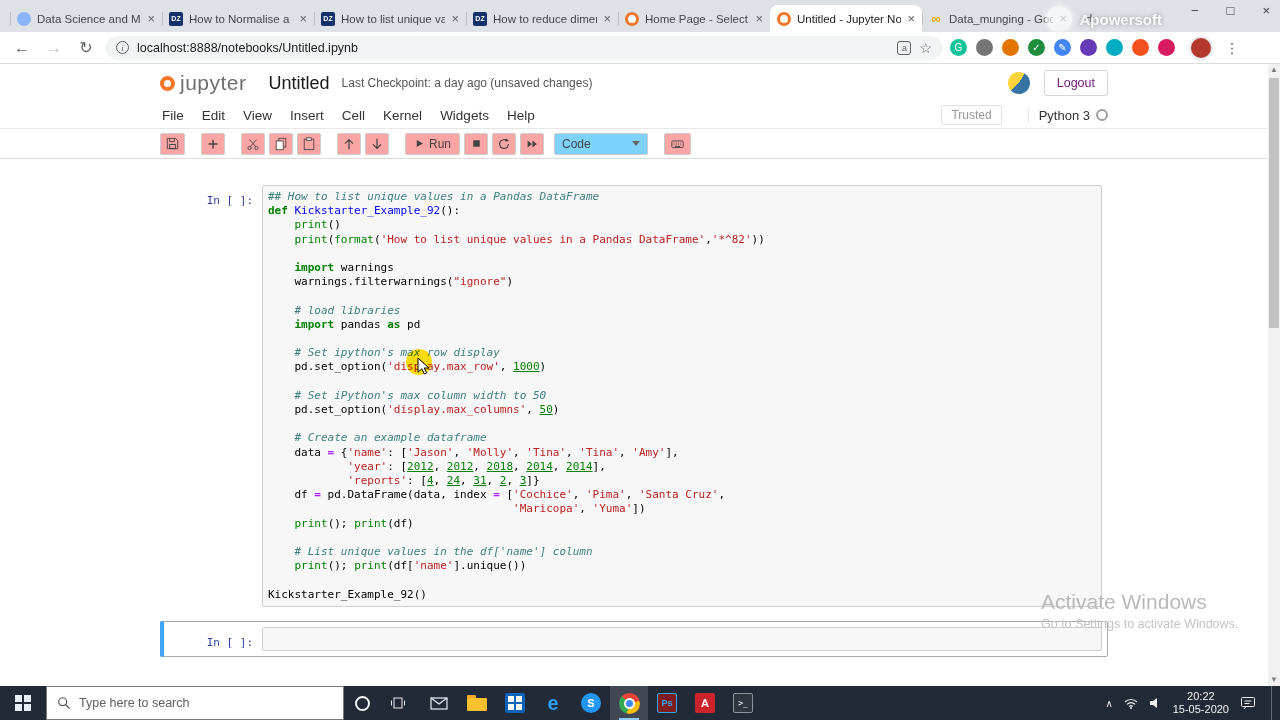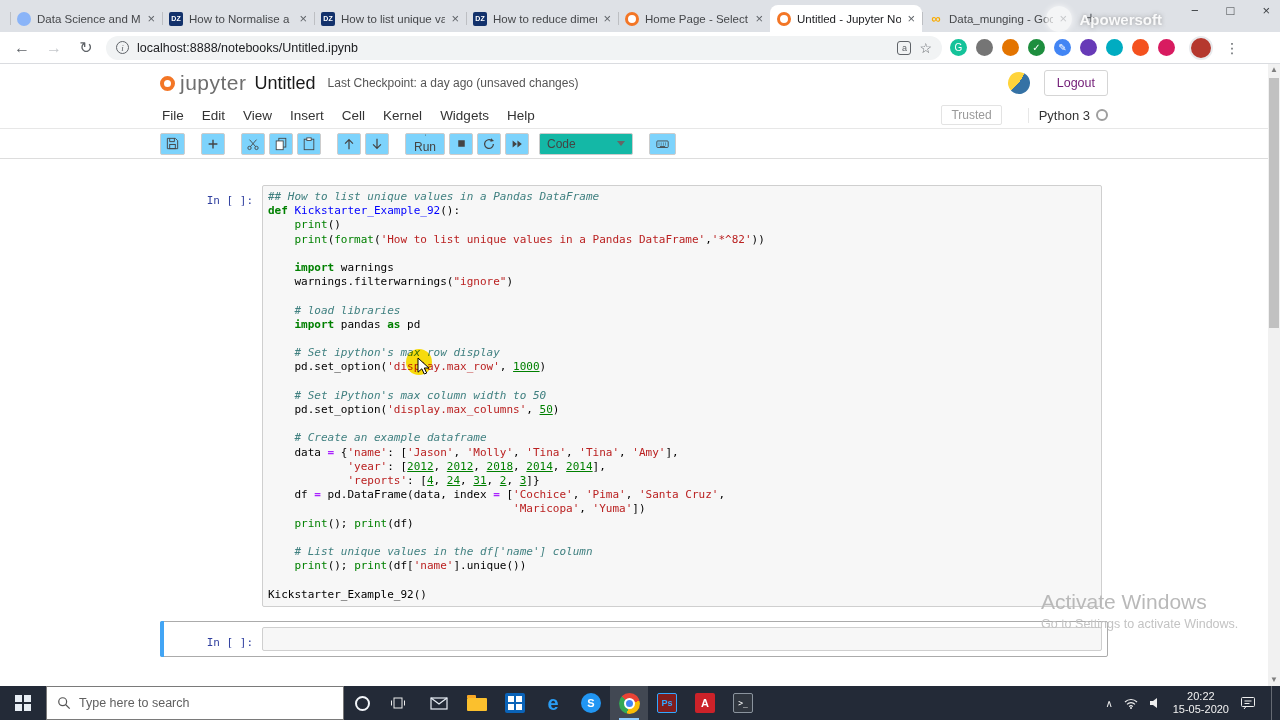--- a/index.html
+++ b/index.html
@@ -46,43 +46,43 @@
   .menu-dots { color:#5f6368; font-size:14px; padding:0 4px; }
 
   
   .page { position:absolute; top:64px; bottom:34px; left:0; right:0; background:#fff; overflow:hidden; }
   .jp-inner { margin:0 172px 0 160px; }
   .jp-header { height:38px; display:flex; align-items:center; }
   .hdr { display:flex; align-items:center; width:948px; }
   .jp-logo { display:flex; align-items:center; gap:5px; }
   .logo-orb { width:15px; height:15px; border:4px solid #f37626; border-radius:50%; }
   .logo-text { font-size:21px; color:#6e6e6e; letter-spacing:.5px; }
-  .nb-title { font-size:18px; color:#1a1a1a; margin-left:8px; }
+  .nb-title { font-size:18px; color:#1a1a1a; margin-left:22px; }
   .nb-checkpoint { font-size:12px; color:#555; margin-left:12px; }
   .hdr-right { margin-left:auto; display:flex; align-items:center; gap:14px; }
   .py-swirl { width:22px; height:22px; border-radius:50%; background:conic-gradient(#3572a5 0 55%, #ffd43b 55% 100%); transform:rotate(30deg); }
   .logout-btn { font-size:12.5px; color:#701a75; background:#fff; border:1px solid #d5d5d5; border-radius:3px; padding:5px 12px; }
 
   .jp-menubar { height:27px; border-bottom:1px solid #e7e7e7; }
   .menurow { display:flex; align-items:center; height:100%; width:948px; }
   .menu-item { font-size:13.5px; color:#333; padding:0 9px; }
   .menu-item:first-child { padding-left:2px; }
   .menubar-right { margin-left:auto; display:flex; align-items:center; gap:16px; }
   .trusted { font-size:12px; color:#999; border:1px solid #e3e3e3; border-radius:2px; padding:2px 9px; margin-right:10px; }
   .kernel-ind { display:flex; align-items:center; gap:6px; font-size:13px; color:#333; border-left:1px solid #e7e7e7; padding-left:10px; }
   .kernel-circle { width:12px; height:12px; border:2px solid #9e9e9e; border-radius:50%; }
 
   .jp-toolbar { height:30px; border-bottom:1px solid #dddddd; }
   .toolrow { display:flex; align-items:center; height:100%; width:948px; gap:4px; }
-  .tbtn { height:22px; min-width:24px; background:#7dd3fc; border:1px solid #cccccc; border-radius:2px;
-          display:flex; align-items:center; justify-content:center; padding:0 4px;flex-direction:column; }
+  .tbtn { height:22px; min-width:24px; background:#fca5a5; border:1px solid #cccccc; border-radius:2px;
+          display:flex; align-items:center; justify-content:center; padding:0 4px; }
   .tbtn svg { display:block; }
   .gap { width:8px; }
   .run-btn { gap:4px; padding:0 8px; font-size:12px; color:#444; }
-  .cell-type-select { height:22px; width:94px; background:#14b8a6; border:1px solid #cccccc; border-radius:2px;
+  .cell-type-select { height:22px; width:94px; background:#7dd3fc; border:1px solid #cccccc; border-radius:2px;
                       display:flex; align-items:center; font-size:12px; color:#444; padding:0 7px; margin-left:6px;gap:10px; }
   .caret { margin-left:auto; width:0; height:0; border-left:4px solid transparent; border-right:4px solid transparent; border-top:5px solid #666; }
 
   
   .jp-body { position:relative; padding-top:20px; }
   .cell { display:flex; padding:5px; border:1px solid transparent; border-radius:2px; position:relative; }
   .cell.selected { border-color:#ababab; margin-top:8px; }
   .cell.selected::before { content:""; position:absolute; left:-1px; top:-1px; bottom:-1px; width:4px; background:#42a5f5; border-radius:2px 0 0 2px; }
   .prompt { width:96px; flex:0 0 auto; text-align:right; padding:9px 9px 0 0;
             font-family:"DejaVu Sans Mono",monospace; font-size:11px; color:#303f9f; white-space:nowrap; }

